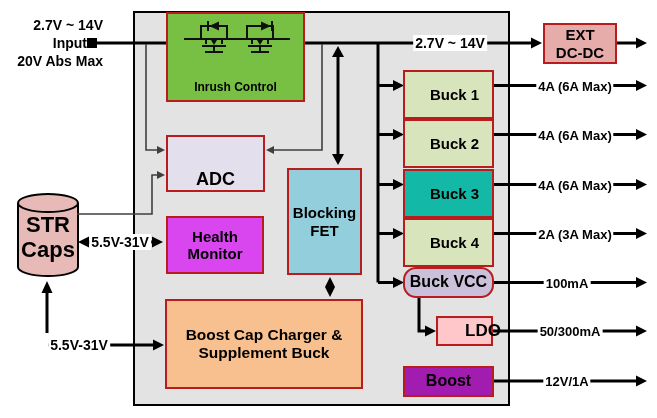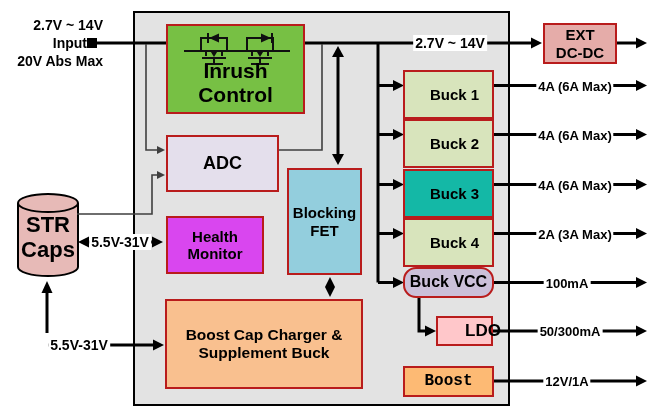--- a/index.html
+++ b/index.html
@@ -13,24 +13,24 @@
     border:2.5px solid #000;box-sizing:border-box;z-index:0;
   }
   
   svg.wires{position:absolute;left:0;top:0;z-index:1;}
   
   .blk{
     position:absolute;border:2px solid #b91c1c;box-sizing:border-box;z-index:2;
     display:flex;align-items:center;justify-content:center;text-align:center;
     font-weight:bold;white-space:pre-line;line-height:1.15;
   }
-  .b-inrush{left:166px;top:24px;width:139px;height:90px;font-size:21px;display:block;position:absolute;}
+  .b-inrush{left:166px;top:12px;width:139px;height:90px;font-size:12px;display:block;position:absolute;}
   .b-inrush .fet-art{position:absolute;left:13px;top:4px;}
   .b-inrush .in-label{position:absolute;left:0;bottom:5px;width:100%;text-align:center;}
-  .b-adc{left:166px;top:135px;width:113px;height:57px;font-size:18px;}
+  .b-adc{left:166px;top:135px;width:99px;height:57px;font-size:18px;align-items:flex-end;}
   .b-health{left:166px;top:216px;width:98px;height:58px;font-size:15px;}
   .b-blocking{left:287px;top:168px;width:75px;height:107px;font-size:15px;}
   .b-charger{left:165px;top:299px;width:198px;height:90px;font-size:15.5px;}
   .b-buck{left:403px;width:91px;height:49px;font-size:15px;padding-left:12px;}
   .b-buck1{top:70px;} .b-buck2{top:119px;} .b-buck3{top:169px;} .b-buck4{top:218px;}
   .b-vcc{left:403px;top:267px;width:91px;height:31px;font-size:16px;}
   .b-ldo{left:436px;top:316px;width:57px;height:30px;font-size:17px;}
   .b-boost{left:403px;top:366px;width:91px;height:31px;font-size:16px;}
   .b-ext{left:543px;top:23px;width:74px;height:41px;font-size:15px;line-height:1.2;}
   
@@ -181,21 +181,21 @@
   </div>
 
   <div class="blk b-vcc" style="background-color: rgb(203, 192, 217); border-radius: 13px;">
     <span>Buck VCC</span>
   </div>
 
   <div class="blk b-ldo" style="background-color: rgb(255, 199, 202); padding-left: 37px;">
     <span>LDO</span>
   </div>
 
-  <div class="blk b-boost" style="background-color: #fdba74; font-family: Liberation Mono, monospace;">
+  <div class="blk b-boost" style="background-color: #a21caf;">
     <span>Boost</span>
   </div>
 
   <div class="blk b-ext" style="background-color: rgb(229, 172, 169);">
     <span>EXT
 DC-DC</span>
   </div>
 
   <div class="str-label">STR
 Caps</div>

